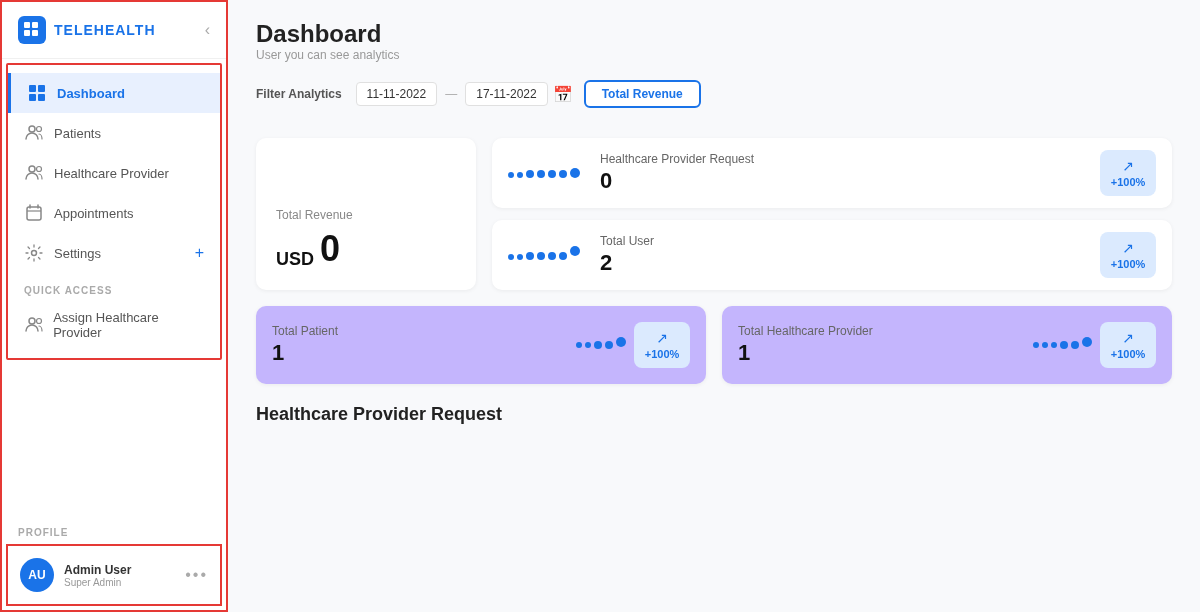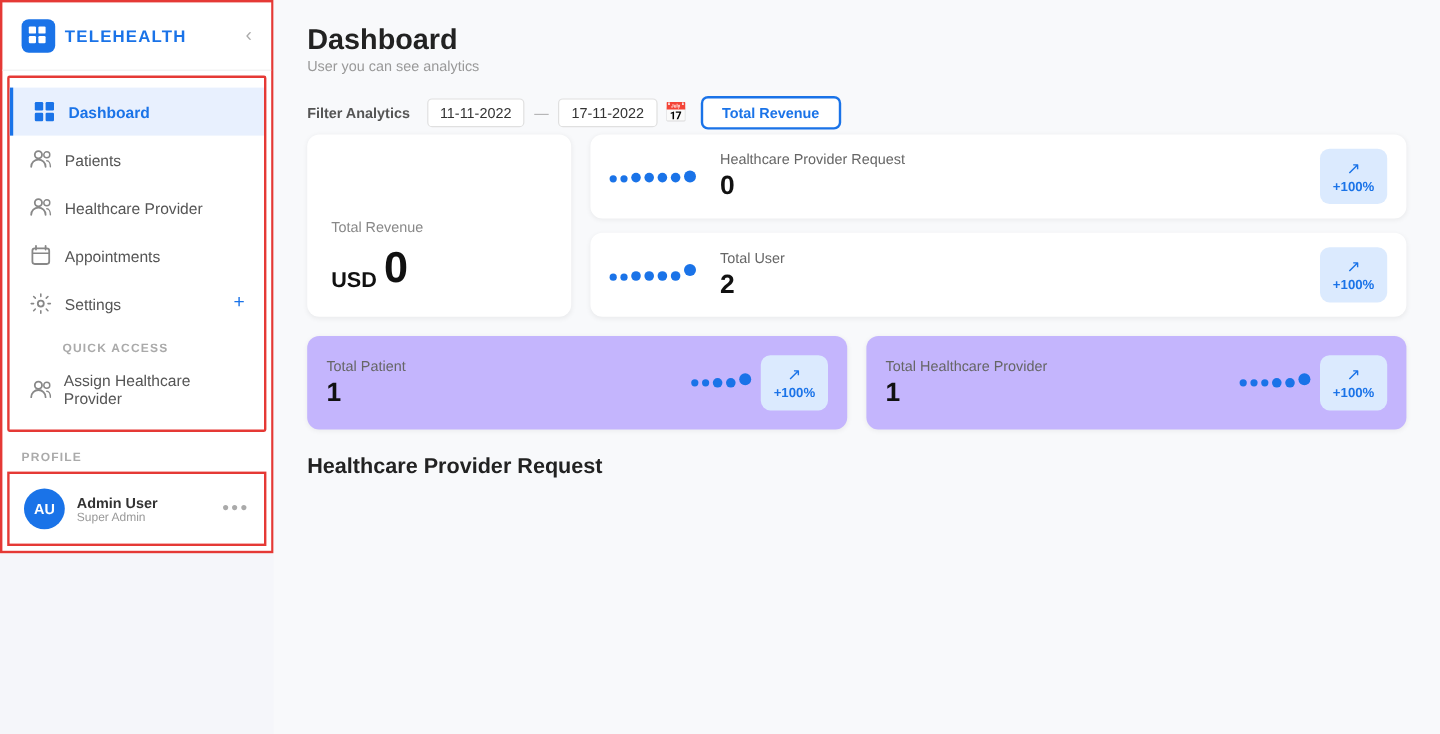--- a/index.html
+++ b/index.html
@@ -6,21 +6,21 @@
     body { font-family: 'Segoe UI', Arial, sans-serif; background: #f5f6fa; display: flex; height: 612px; overflow: hidden; font-size: 13px; }
 
     
     .sidebar {
       width: 228px;
       min-width: 228px;
       background: #fff;
       border-right: 1px solid #e8e8e8;
       display: flex;
       flex-direction: column;
-      height: 461px;
+      height: 612px;
       border: 2px solid #e53935;
     }
     .sidebar-logo {
       display: flex;
       align-items: center;
       padding: 14px 16px;
       gap: 8px;
       border-bottom: 1px solid #f0f0f0;
     }
     .logo-icon {
@@ -65,21 +65,20 @@
       display: flex; align-items: center; justify-content: center;
       font-size: 16px; color: inherit;
     }
     .nav-section-label {
       padding: 12px 16px 4px 16px;
       font-size: 10px;
       font-weight: 700;
       color: #aaa;
       letter-spacing: 1px;
       text-transform: uppercase;
-      margin-left: 28px;
     }
     .nav-item-plus {
       margin-left: auto;
       color: #1a73e8;
       font-size: 16px;
       font-weight: 300;
     }
     .sidebar-profile {
       border-top: 1px solid #f0f0f0;
       padding: 12px 12px;
@@ -126,21 +125,21 @@
       font-size: 12px;
       color: #999;
       margin-bottom: 18px;
     }
 
     
     .filter-row {
       display: flex;
       align-items: center;
       gap: 10px;
-      margin-bottom: 4px;
+      margin-bottom: 30px;
     }
     .filter-label {
       font-size: 12px;
       font-weight: 600;
       color: #555;
       margin-right: 4px;
     }
     .date-range {
       display: flex;
       align-items: center;

